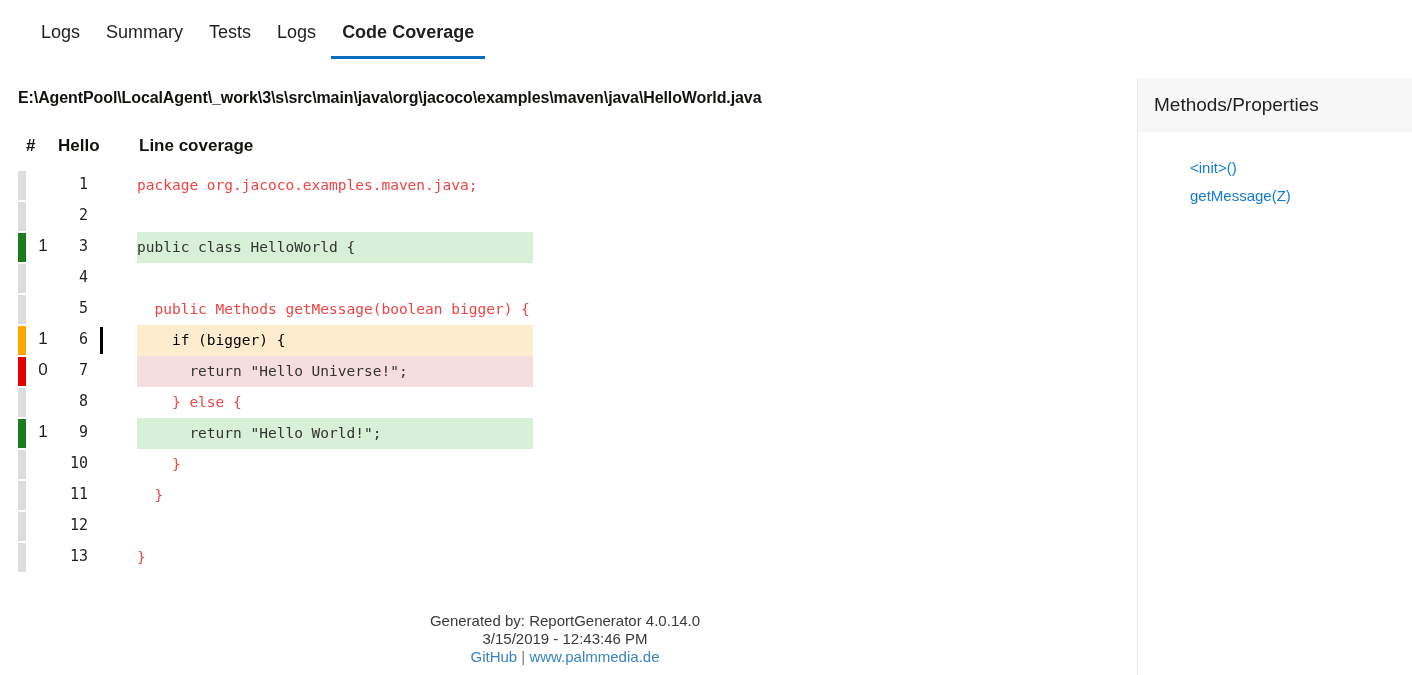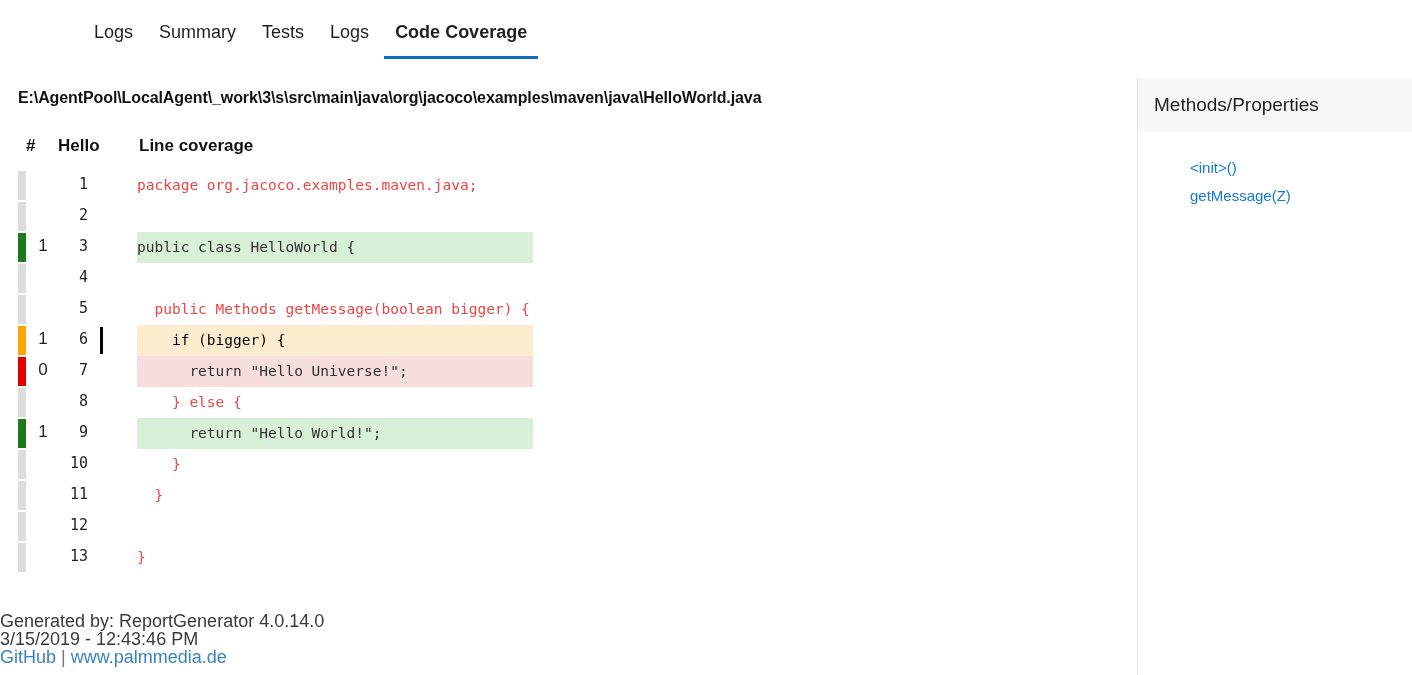--- a/index.html
+++ b/index.html
@@ -17,23 +17,22 @@
   }
 
   
   .tabbar {
     position: absolute;
     top: 0; left: 0;
     width: 1236px;
     height: 64px;
     display: flex;
     align-items: flex-start;
-    padding-left: 44px;
+    padding-left: 28px;
     box-sizing: border-box;
-    margin-left: 37px;
   }
   .tab {
     position: relative;
     font-size: 18px;
     color: #201f1e;
     padding: 22px 13px 16px 13px;
     white-space: nowrap;
     cursor: pointer;
   }
   .tab.active {
@@ -143,22 +142,22 @@
   .code.cov-full    { background: #d7f0d7; color: #333333; }
   .code.cov-partial { background: #fdeccd; color: #000000; }
   .code.cov-zero    { background: #f7dede; color: #333333; }
 
   
   .footer {
     position: absolute;
     top: 612px;
     left: 0;
     width: 1130px;
-    text-align: left;
-    font-size: 18px;
+    text-align: center;
+    font-size: 15px;
     color: #3b3a39;
     line-height: 18px;
   }
   .footer a {
     color: #3a82c4;
     text-decoration: none;
   }
   .footer .sep { color: #77797b; }
 
   

